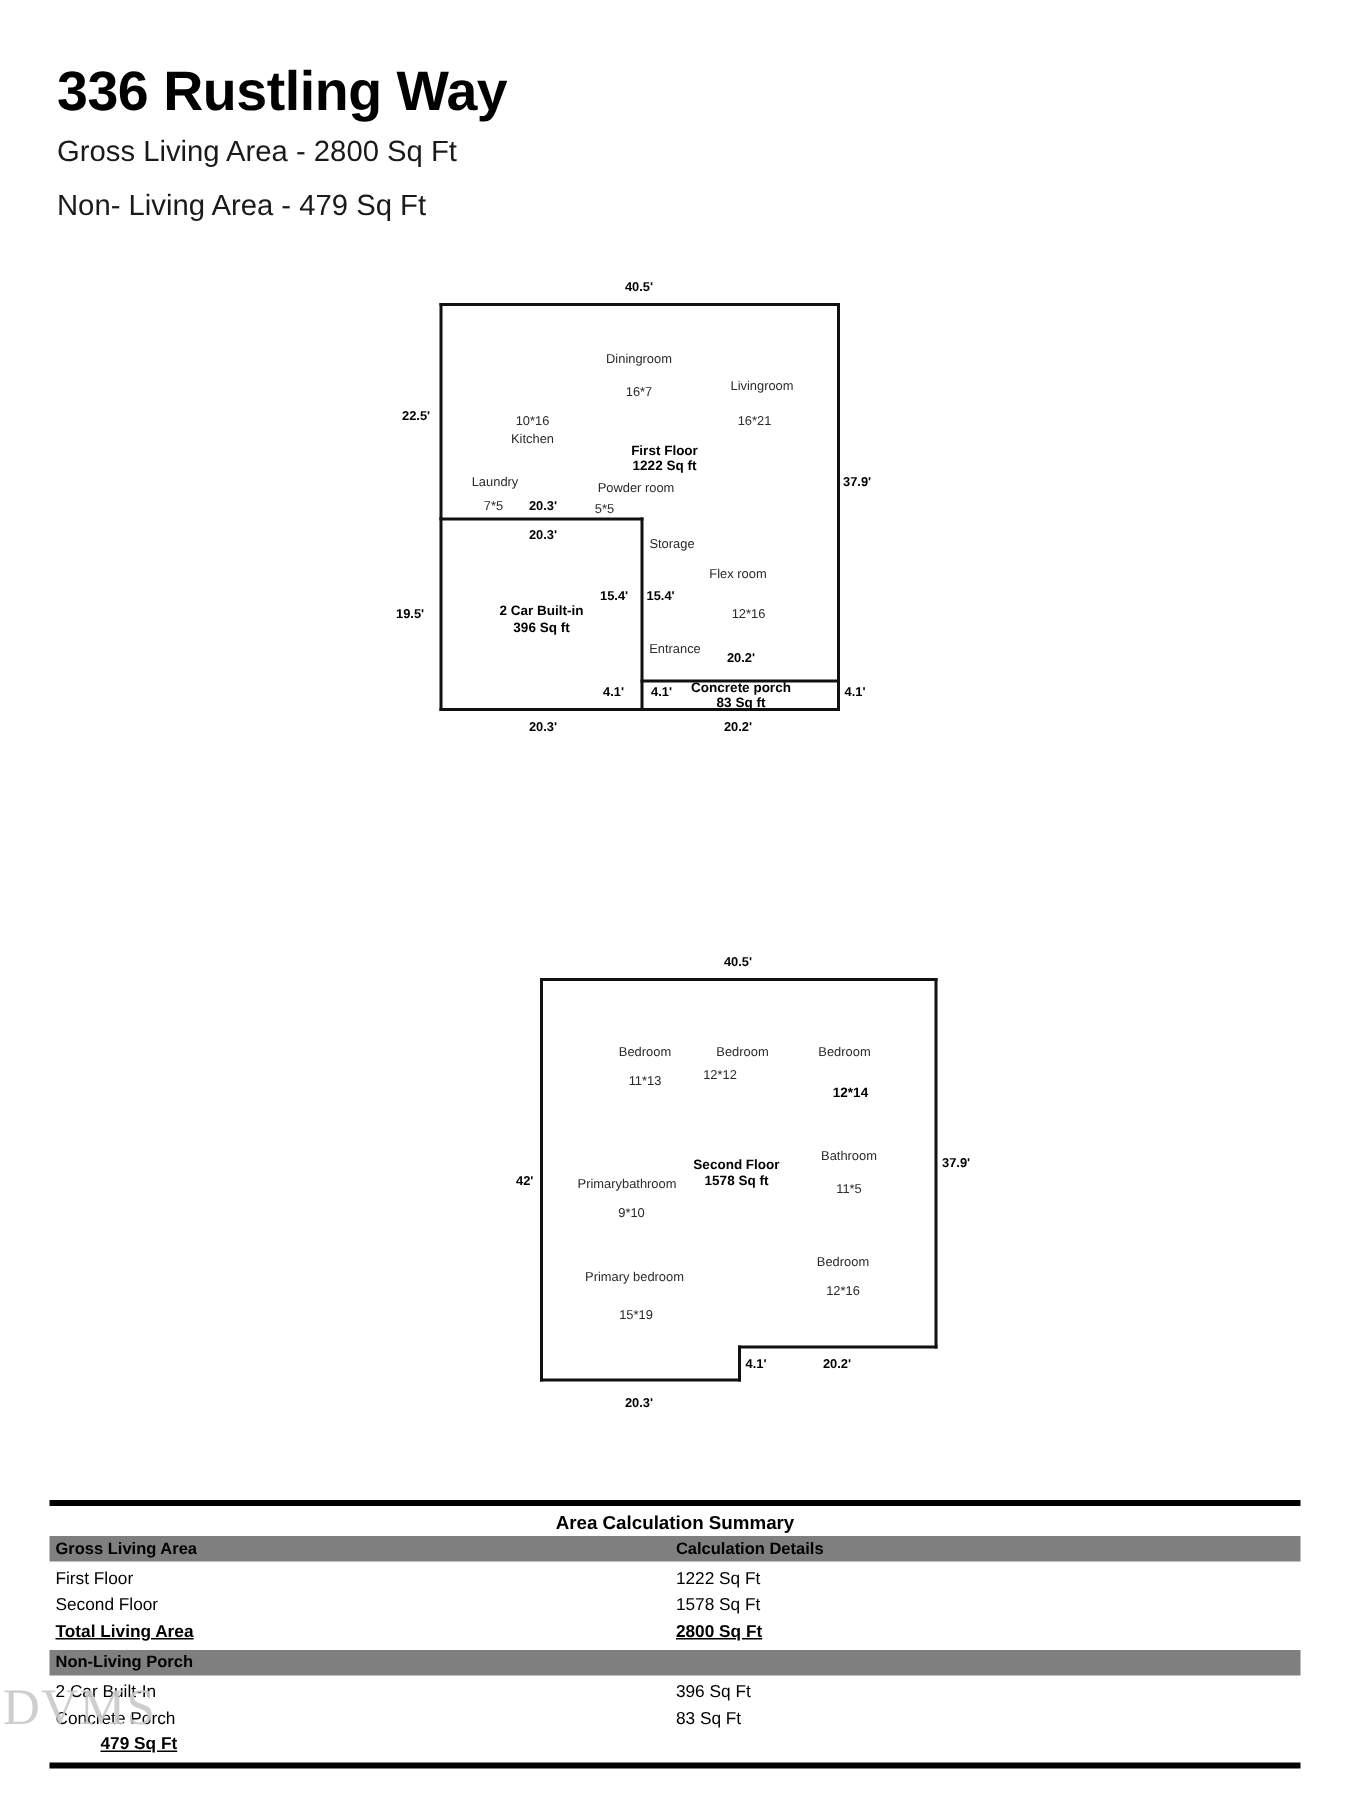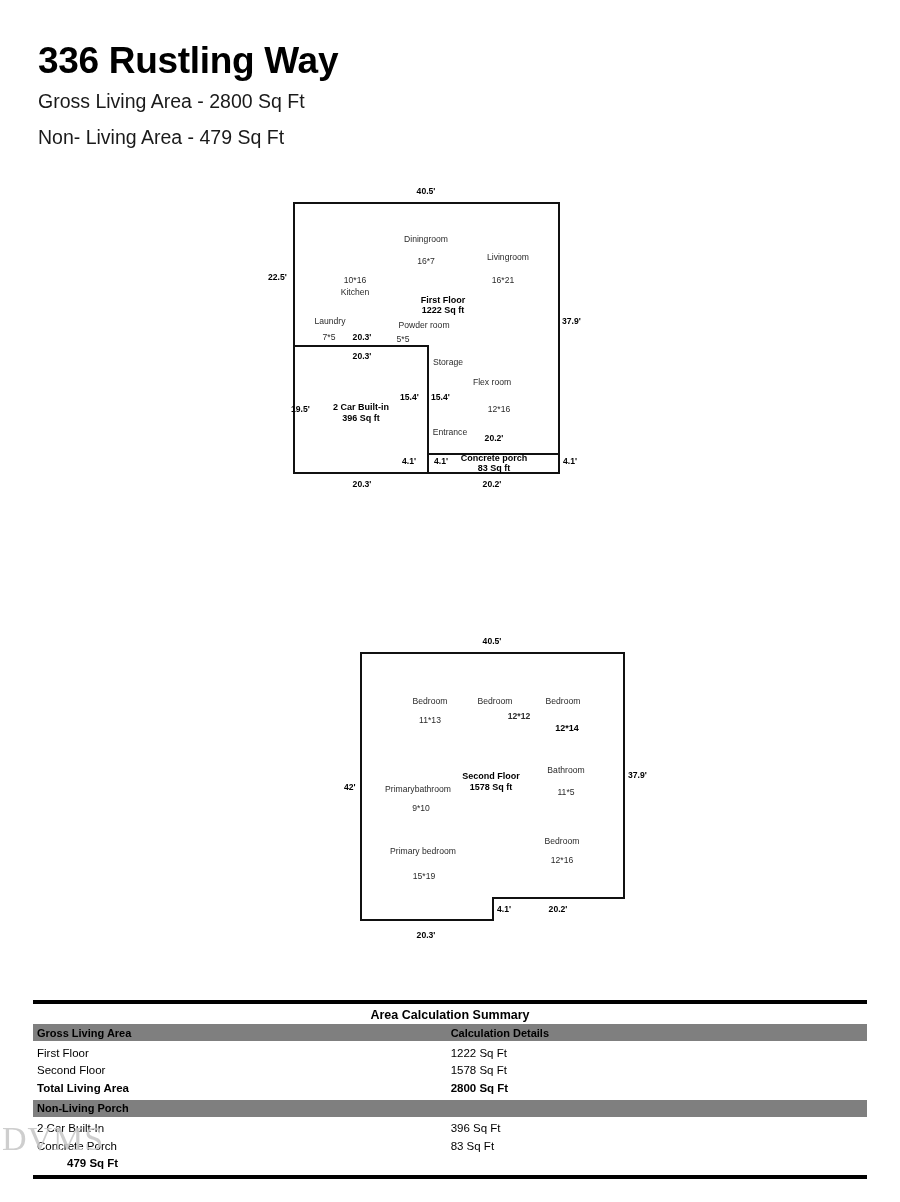--- a/index.html
+++ b/index.html
@@ -60,21 +60,21 @@
     display: flex; align-items: center; height: 17px;
   }
   .band .c1 { width: 46%; padding-left: 4px; }
   .band .c2 { width: 54%; text-align: left; padding-left: 34px; }
   .trow {
     display: flex; align-items: center; font-size: 11.5px;
     height: 17.5px; color: #000;
   }
   .trow .c1 { width: 46%; padding-left: 4px; }
   .trow .c2 { width: 54%; text-align: left; padding-left: 34px; }
-  .trow.total .c1, .trow.total .c2 { font-weight: bold; }
+  .trow.total .c1, .trow.total .c2 { font-weight: bold; text-decoration: underline; }
   .spacer3 { height: 3px; }
 
   
   .watermark {
     position: absolute; left: 2px; top: 1120px;
     font-size: 34px; color: #c9c9c9; font-weight: 400;
     letter-spacing: 1px; font-family: "Liberation Serif", serif;
     pointer-events: none; user-select: none; opacity: 0.9;
   }
 </style>
@@ -99,21 +99,21 @@
     <div class="wline-v" style="left:293px; top:345px; height:129px;"></div>
     <div class="wline-h" style="left:293px; top:472px; width:136px;"></div>
     <div class="wline-v" style="left:427px; top:345px; height:129px;"></div>
 
     <div class="wline-h" style="left:427px; top:453px; width:133px;"></div>
     <div class="wline-h" style="left:427px; top:472px; width:133px;"></div>
     <div class="wline-v" style="left:558px; top:453px; height:21px;"></div>
 
     <div class="mdim" style="left:426px; top:186px;">40.5'</div>
     <div class="mdim lft" style="left:268px; top:272px;">22.5'</div>
-    <div class="mdim lft" style="left:264px; top:404px;margin-left:27px;">19.5'</div>
+    <div class="mdim lft" style="left:264px; top:404px;">19.5'</div>
     <div class="mdim lft" style="left:562px; top:316px;">37.9'</div>
 
     <div class="mdim" style="left:362px; top:332px;">20.3'</div>
     <div class="mdim" style="left:362px; top:351px;">20.3'</div>
     <div class="mdim" style="left:362px; top:479px;">20.3'</div>
     <div class="mdim lft" style="left:400px; top:392px;">15.4'</div>
     <div class="mdim lft" style="left:431px; top:392px;">15.4'</div>
     <div class="mdim lft" style="left:402px; top:456px;">4.1'</div>
     <div class="mdim lft" style="left:434px; top:456px;">4.1'</div>
     <div class="mdim" style="left:494px; top:433px;">20.2'</div>
@@ -163,21 +163,21 @@
     <div class="mdim lft" style="left:344px; top:782px;">42'</div>
     <div class="mdim lft" style="left:628px; top:770px;">37.9'</div>
     <div class="mdim" style="left:426px; top:930px;">20.3'</div>
     <div class="mdim lft" style="left:497px; top:904px;">4.1'</div>
     <div class="mdim" style="left:558px; top:904px;">20.2'</div>
 
     <div class="rlabel" style="left:430px; top:696px;">Bedroom</div>
     <div class="rlabel" style="left:430px; top:715px;">11*13</div>
 
     <div class="rlabel" style="left:495px; top:696px;">Bedroom</div>
-    <div class="rlabel" style="left:519px; top:711px;font-weight:bold;">12*12</div>
+    <div class="rlabel" style="left:480px; top:711px;">12*12</div>
 
     <div class="rlabel" style="left:563px; top:696px;">Bedroom</div>
     <div class="rarea" style="left:567px; top:723px;">12*14</div>
 
     <div class="rarea" style="left:491px; top:771px;">Second Floor</div>
     <div class="rarea" style="left:491px; top:782px;">1578 Sq ft</div>
 
     <div class="rlabel" style="left:418px; top:784px;">Primarybathroom</div>
     <div class="rlabel" style="left:421px; top:803px;">9*10</div>
 

